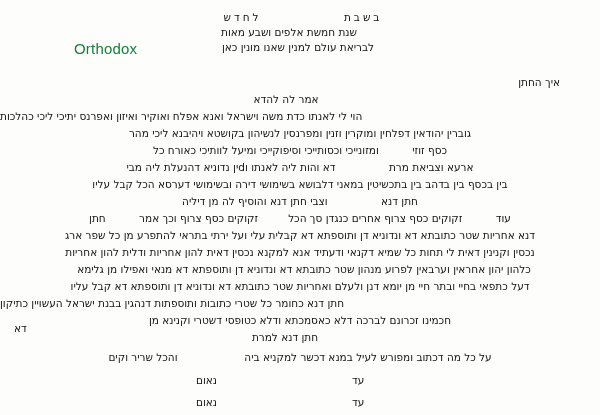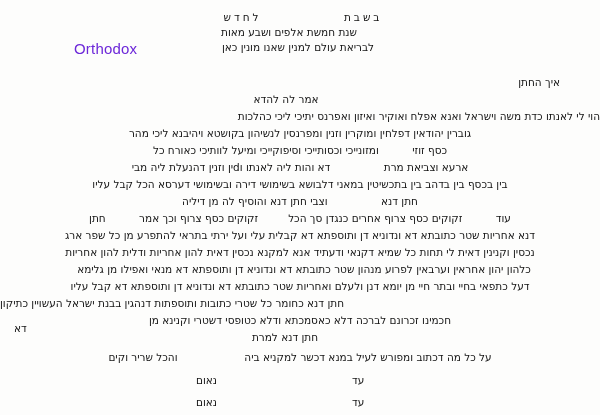--- a/index.html
+++ b/index.html
@@ -19,21 +19,21 @@
     width: 600px;
     height: 415px;
     background: #fdfdfc;
   }
   .label {
     position: absolute;
     left: 74px;
     top: 40px;
     font-family: "Liberation Sans", sans-serif;
     font-size: 15px;
-    color: #6d28d9;
+    color: #15803d;
     letter-spacing: 0.2px;
   }
   .doc {
     position: absolute;
     left: 0;
     top: 0;
     width: 600px;
     padding: 0;
     direction: rtl;
     unicode-bidi: embed;
@@ -74,24 +74,24 @@
   <div class="label">Orthodox</div>
 
   <div class="doc">
 
     <div class="line hdr1">בשבת             לחדש</div>
     <div class="line hdr2">שנת חמשת אלפים ושבע מאות</div>
     <div class="line hdr3">לבריאת עולם למנין שאנו מונין כאן</div>
 
     <div class="b" style="left:0; right:0; top:76px; text-align:right; padding-right:40px;">איך החתן</div>
     <div class="b" style="left:0; right:0; top:93px; text-align:center; padding-right:28px;">אמר לה להדא</div>
-    <div class="b" style="left:0; right:0; top:110px; text-align:right;padding-left:16px;">הוי לי לאנתו כדת משה וישראל ואנא אפלח ואוקיר ואיזון ואפרנס יתיכי ליכי כהלכות</div>
+    <div class="b" style="left:0; right:0; top:110px; text-align:left;">הוי לי לאנתו כדת משה וישראל ואנא אפלח ואוקיר ואיזון ואפרנס יתיכי ליכי כהלכות</div>
     <div class="b" style="left:0; right:0; top:127px; text-align:center;">גוברין יהודאין דפלחין ומוקרין וזנין ומפרנסין לנשיהון בקושטא ויהיבנא ליכי מהר</div>
     <div class="b" style="left:0; right:0; top:144px; text-align:center;">כסף זוזי          ומזונייכי וכסותייכי וסיפוקייכי ומיעל לוותיכי כאורח כל</div>
-    <div class="b" style="left:0; right:0; top:161px; text-align:center;">ארעא וצביאת מרת                דא והות ליה לאנתו וdין וזנין דהנעלת ליה מבי</div>
+    <div class="b" style="left:0; right:0; top:161px; text-align:center;">ארעא וצביאת מרת                דא והות ליה לאנתו וdין נדוניא דהנעלת ליה מבי</div>
     <div class="b" style="left:0; right:0; top:178px; text-align:center;">בין בכסף בין בדהב בין בתכשיטין במאני דלבושא בשימושי דירה ובשימושי דערסא הכל קבל עליו</div>
     <div class="b" style="left:0; right:0; top:195px; text-align:center;">חתן דנא                וצבי חתן דנא והוסיף לה מן דיליה</div>
     <div class="b" style="left:8px; right:8px; top:212px; text-align:center;">עוד          זקוקים כסף צרוף אחרים כנגדן סך הכל         זקוקים כסף צרוף וכך אמר          חתן</div>
     <div class="b" style="left:4px; right:4px; top:229px; text-align:center;">דנא אחריות שטר כתובתא דא ונדוניא דן ותוספתא דא קבלית עלי ועל ירתי בתראי להתפרע מן כל שפר ארג</div>
     <div class="b" style="left:2px; right:2px; top:246px; text-align:center;">נכסין וקנינין דאית לי תחות כל שמיא דקנאי ודעתיד אנא למקנא נכסין דאית להון אחריות ודלית להון אחריות</div>
     <div class="b" style="left:10px; right:2px; top:263px; text-align:center;">כלהון יהון אחראין וערבאין לפרוע מנהון שטר כתובתא דא ונדוניא דן ותוספתא דא מנאי ואפילו מן גלימא</div>
     <div class="b" style="left:2px; right:2px; top:280px; text-align:center;">דעל כתפאי בחיי ובתר חיי מן יומא דנן ולעלם ואחריות שטר כתובתא דא ונדוניא דן ותוספתא דא קבל עליו</div>
     <div class="b" style="left:0; right:0; top:297px; text-align:left;">חתן דנא כחומר כל שטרי כתובות ותוספתות דנהגין בבנת ישראל העשויין כתיקון</div>
     <div class="b" style="left:0; right:0; top:314px; text-align:center;">חכמינו זכרונם לברכה דלא כאסמכתא ודלא כטופסי דשטרי וקנינא מן</div>
     <div class="b" style="left:0; right:0; top:331px; text-align:center; padding-right:30px;">חתן דנא למרת</div>

